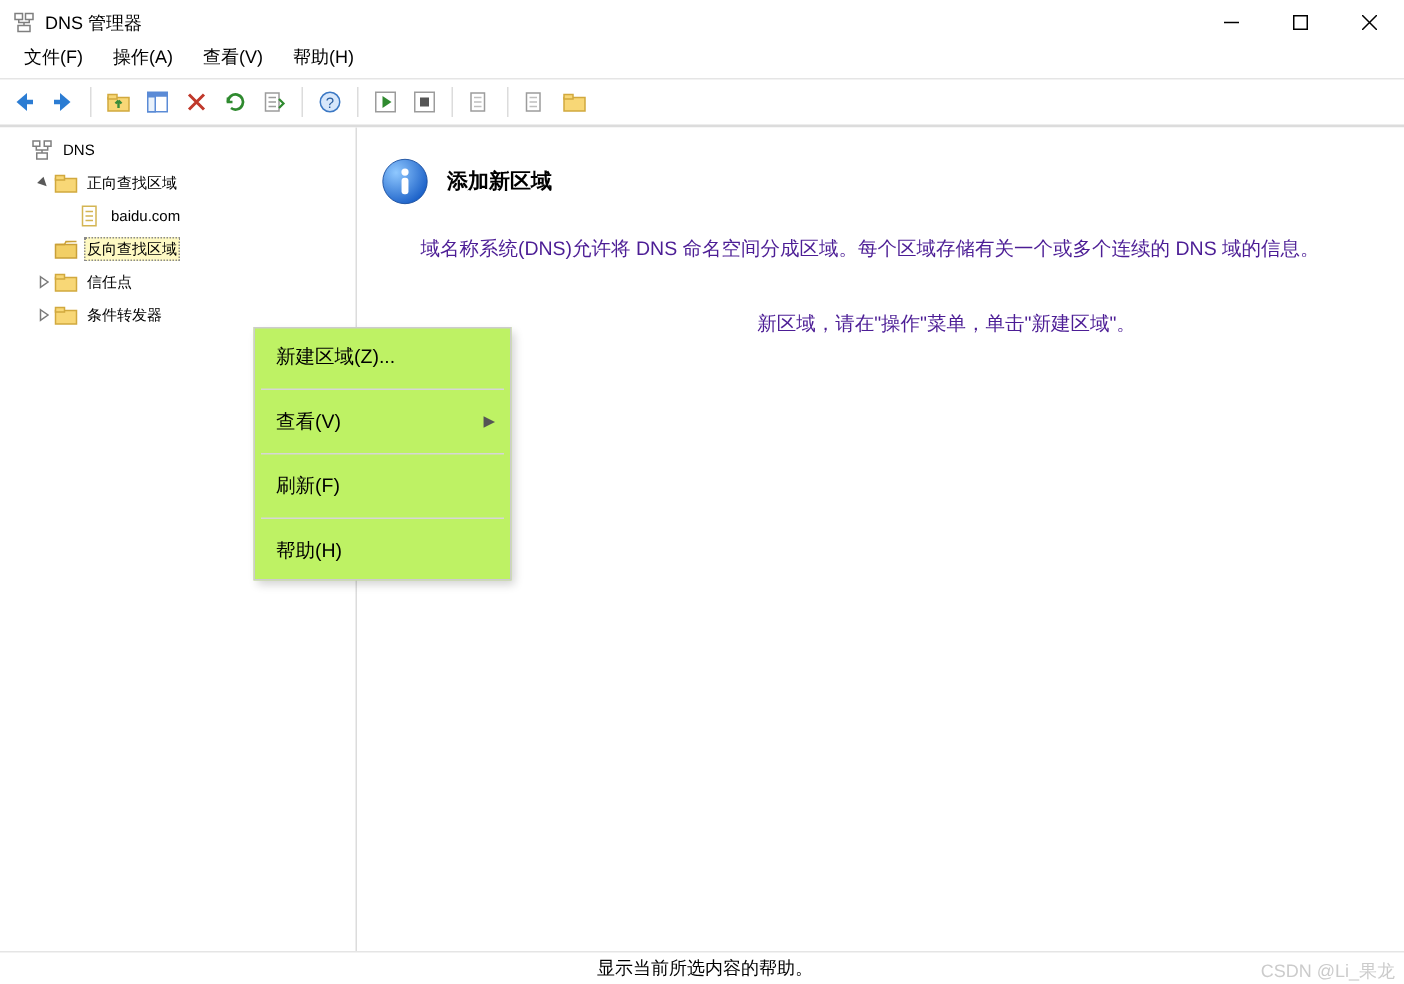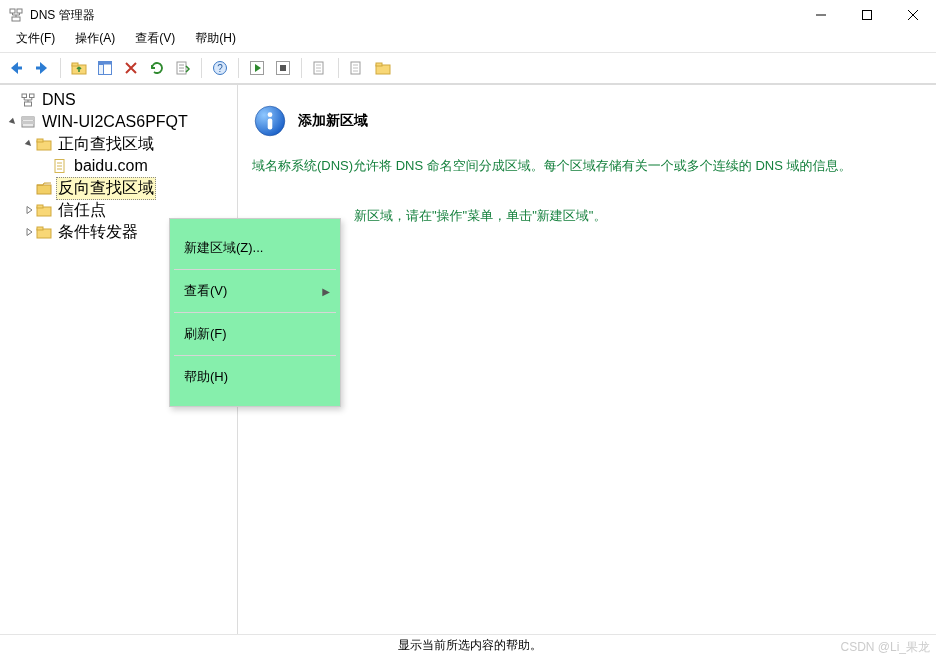--- a/index.html
+++ b/index.html
@@ -22,41 +22,41 @@
     
     .toolbar { height: 32px; border-top: 1px solid #e5e5e5; border-bottom: 1px solid #dcdcdc; display: flex; align-items: center; padding-left: 4px; gap: 2px; background: #fff; }
     .t-btn { width: 24px; height: 24px; display: flex; align-items: center; justify-content: center; border-radius: 2px; }
     .t-btn svg { display: block; }
     .t-sep { width: 1px; height: 20px; background: #dcdcdc; margin: 0 4px; }
 
     
     .main { display: flex; height: calc(100% - 30px - 22px - 32px - 22px); border-top: 1px solid #dcdcdc; }
     .tree-pane { width: 238px; border-right: 1px solid #dcdcdc; background: #fff; padding-top: 4px; overflow: hidden; }
     .content-pane { flex: 1; background: #fff; border-left: none; }
-    .content-pane .inner { padding: 20px 28px 12px 12px; }
+    .content-pane .inner { padding: 20px 28px 12px 12px; text-align: center; }
 
     
     .tree-row { height: 22px; display: flex; align-items: center; white-space: nowrap; }
     .tw { width: 14px; display: inline-flex; justify-content: center; align-items: center; font-size: 12px; color: #666; }
     .node-icon { width: 16px; height: 16px; display: inline-flex; align-items: center; justify-content: center; margin-right: 4px; }
-    .node-label { font-size: 16px; padding: 1px 2px; }
+    .node-label { font-size: 10px; padding: 1px 2px; }
     .node-label.selected { background: #fef9c3; border: 1px dotted #8a8a8a; padding: 0 1px; }
 
     
     .c-header { display: flex; align-items: center; gap: 12px; padding-left: 4px; margin-bottom: 18px;}
     .info-icon { width: 32px; height: 32px; }
     .c-title { font-weight: bold; font-size: 14px; }
-    .c-body { font-size: 13px; line-height: 1.7; padding-left: 2px; color: #15803d; }
+    .c-body { font-size: 13px; line-height: 1.7; padding-left: 2px; color: #4c1d95; }
     .c-gap { height: 28px; }
 
     
     .status-bar { height: 22px; border-top: 1px solid #e5e5e5; display: flex; align-items: center; padding-left: 4px; font-size: 12px; justify-content: center; }
 
     
-    .context-menu { position: absolute; left: 169px; top: 218px; width: 172px; background: #86efac; border: 1px solid #ccc; box-shadow: 2px 3px 6px rgba(0,0,0,0.18); padding: 10px 0; }
+    .context-menu { position: absolute; left: 169px; top: 218px; width: 172px; background: #bef264; border: 1px solid #ccc; box-shadow: 2px 3px 6px rgba(0,0,0,0.18); padding: 0 0; }
     .cm-item { height: 38px; display: flex; align-items: center; padding-left: 14px; font-size: 13px; position: relative; }
     .cm-sep { height: 1px; background: #d6d6d6; margin: 2px 4px; }
     .cm-sub { position:absolute; right:10px; font-size:10px; color:#555; }
 
     .watermark { position: absolute; right: 6px; bottom: 0; font-size: 12px; color: rgba(160,160,160,0.55); letter-spacing: 0; pointer-events:none;}
   </style>
 </head>
 <body>
 
 <div class="title-bar">
@@ -195,35 +195,20 @@
         <svg width="16" height="16" viewBox="0 0 16 16">
             <rect x="2" y="2" width="4.5" height="3.5" fill="#fff" stroke="#7f7f7f"></rect>
             <rect x="9.5" y="2" width="4.5" height="3.5" fill="#fff" stroke="#7f7f7f"></rect>
             <rect x="4.5" y="10" width="7" height="4" fill="#fff" stroke="#7f7f7f"></rect>
             <path d="M4.2 5.5 v2.5 h7.6 v-2.5 M8 8 v2" stroke="#7f7f7f" fill="none"></path>
           </svg>
       </span>
       <span class="node-label">DNS</span>
     </div>
 
-    <div class="tree-row" style="padding-left:6px">
-      <span class="tw">
-        <svg width="10" height="10" viewBox="0 0 10 10">
-            <path d="M2 2 L8 5 L2 8 Z" fill="#595959" transform="rotate(45 5 5)"></path>
-          </svg>
-      </span>
-      <span class="node-icon">
-        <svg width="16" height="16" viewBox="0 0 16 16">
-            <rect x="2" y="3" width="12" height="10" fill="#eaeaea" stroke="#8a8a8a"></rect>
-            <rect x="2" y="3" width="12" height="3" fill="#c9c9c9"></rect>
-            <rect x="2" y="7" width="12" height="3" fill="#c9c9c9"></rect>
-          </svg>
-      </span>
-      <span class="node-label">WIN-UI2CAS6PFQT</span>
-    </div>
 
     <div class="tree-row" style="padding-left:22px">
       <span class="tw">
         <svg width="10" height="10" viewBox="0 0 10 10">
             <path d="M2 2 L8 5 L2 8 Z" fill="#595959" transform="rotate(45 5 5)"></path>
           </svg>
       </span>
       <span class="node-icon">
         <svg width="16" height="16" viewBox="0 0 16 16">
             <rect x="1" y="5" width="14" height="9" fill="#f8d776" stroke="#d1a93e"></rect>

